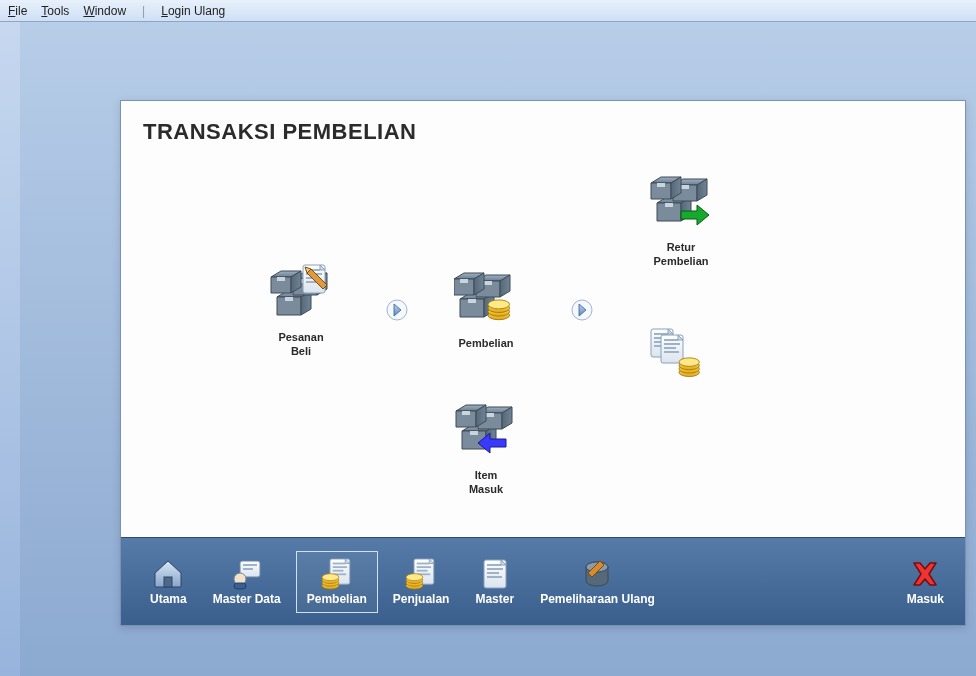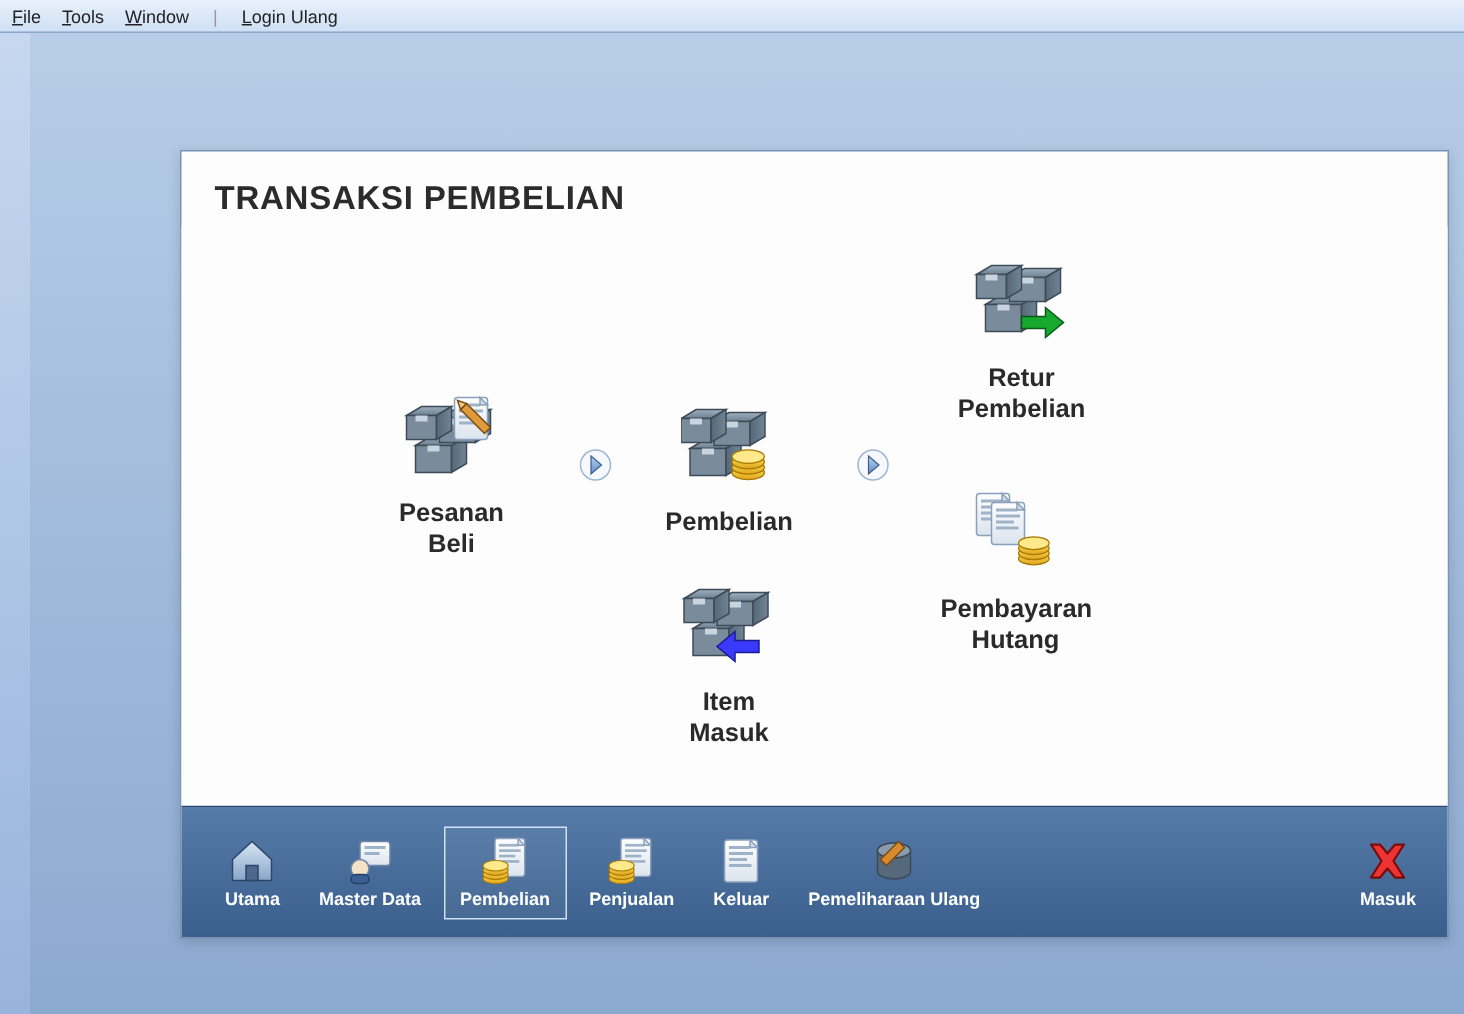--- a/index.html
+++ b/index.html
@@ -64,21 +64,21 @@
     position: absolute;
     width: 100px;
     text-align: center;
     cursor: pointer;
   }
   .flow-item .icon-wrap {
     width: 64px; height: 64px;
     margin: 0 auto 4px auto;
   }
   .flow-item .label {
-    font-size: 17px;
+    font-size: 11px;
     font-weight: 600;
     color: #2a2a2a;
     line-height: 1.25;
   }
 
   .arrow {
     position: absolute;
     width: 22px; height: 22px;
   }
 
@@ -232,21 +232,21 @@
         </div>
         <div class="label">Pembelian</div>
       </div>
 
       <div class="arrow" style="left:450px; top:148px">
         <svg width="22" height="22">
             <use href="#chev"></use>
           </svg>
       </div>
 
-      <div class="flow-item" style="left:315px; top:238px">
+      <div class="flow-item" style="left:315px; top:250px">
         <div class="icon-wrap">
           <svg viewBox="0 0 64 56" width="64" height="56">
             <use href="#boxes" transform="translate(2,2)"></use>
             <path d="M52 38 L36 38 L36 32 L24 42 L36 52 L36 46 L52 46 Z" fill="#3a3aff" stroke="#1a1a90" stroke-width="1"></path>
           </svg>
         </div>
         <div class="label">Item<br>Masuk</div>
       </div>
 
       <div class="flow-item" style="left:510px; top:22px">
@@ -260,21 +260,20 @@
       </div>
 
       <div class="flow-item" style="left:506px; top:176px">
         <div class="icon-wrap">
           <svg viewBox="0 0 64 56" width="64" height="56">
             <use href="#doc" transform="translate(6,2)"></use>
             <use href="#doc" transform="translate(16,8)"></use>
             <use href="#coins" transform="translate(34,30) scale(0.85)"></use>
           </svg>
         </div>
-        <div class="label">Pembayaran<br>Hutang</div>
       </div>
 
     </div>
 
     <div class="bottom-bar">
 
       <div class="bb-item">
         <div class="ic">
           <svg width="34" height="34" viewBox="0 0 34 34">
             <path d="M4 16 L17 4 L30 16 L30 30 L4 30 Z" fill="url(#homeG)" stroke="#2d4668"></path>
@@ -316,21 +315,21 @@
         </div>
         <span>Penjualan</span>
       </div>
 
       <div class="bb-item">
         <div class="ic">
           <svg width="34" height="34" viewBox="0 0 34 34">
             <use href="#doc" transform="translate(6,3)"></use>
           </svg>
         </div>
-        <span>Keluar</span>
+        <span>Master</span>
       </div>
 
       <div class="bb-item">
         <div class="ic">
           <svg width="34" height="34" viewBox="0 0 34 34">
             <ellipse cx="17" cy="10" rx="11" ry="5" fill="#6d8092" stroke="#3a4a58"></ellipse>
             <path d="M6 10 L6 24 A11 5 0 0 0 28 24 L28 10" fill="#55697a" stroke="#3a4a58"></path>
             <ellipse cx="17" cy="10" rx="11" ry="5" fill="#8a9cac" stroke="#3a4a58"></ellipse>
             <path d="M20 4 L24 8 L12 20 L8 16 Z" fill="#d88a2e" stroke="#7a4c10"></path>
           </svg>

